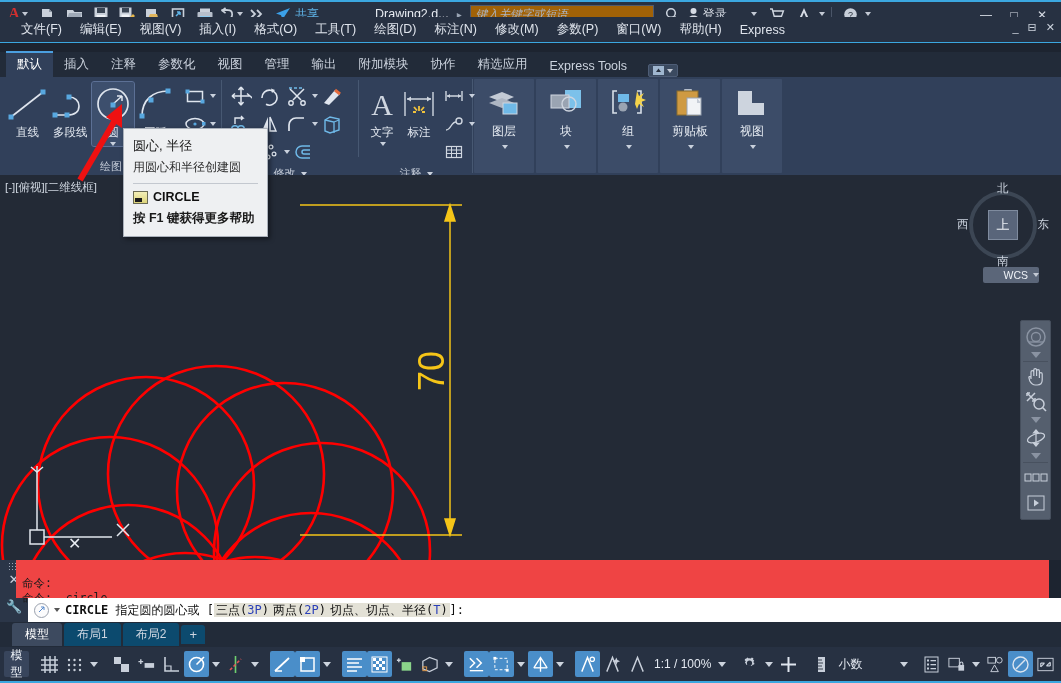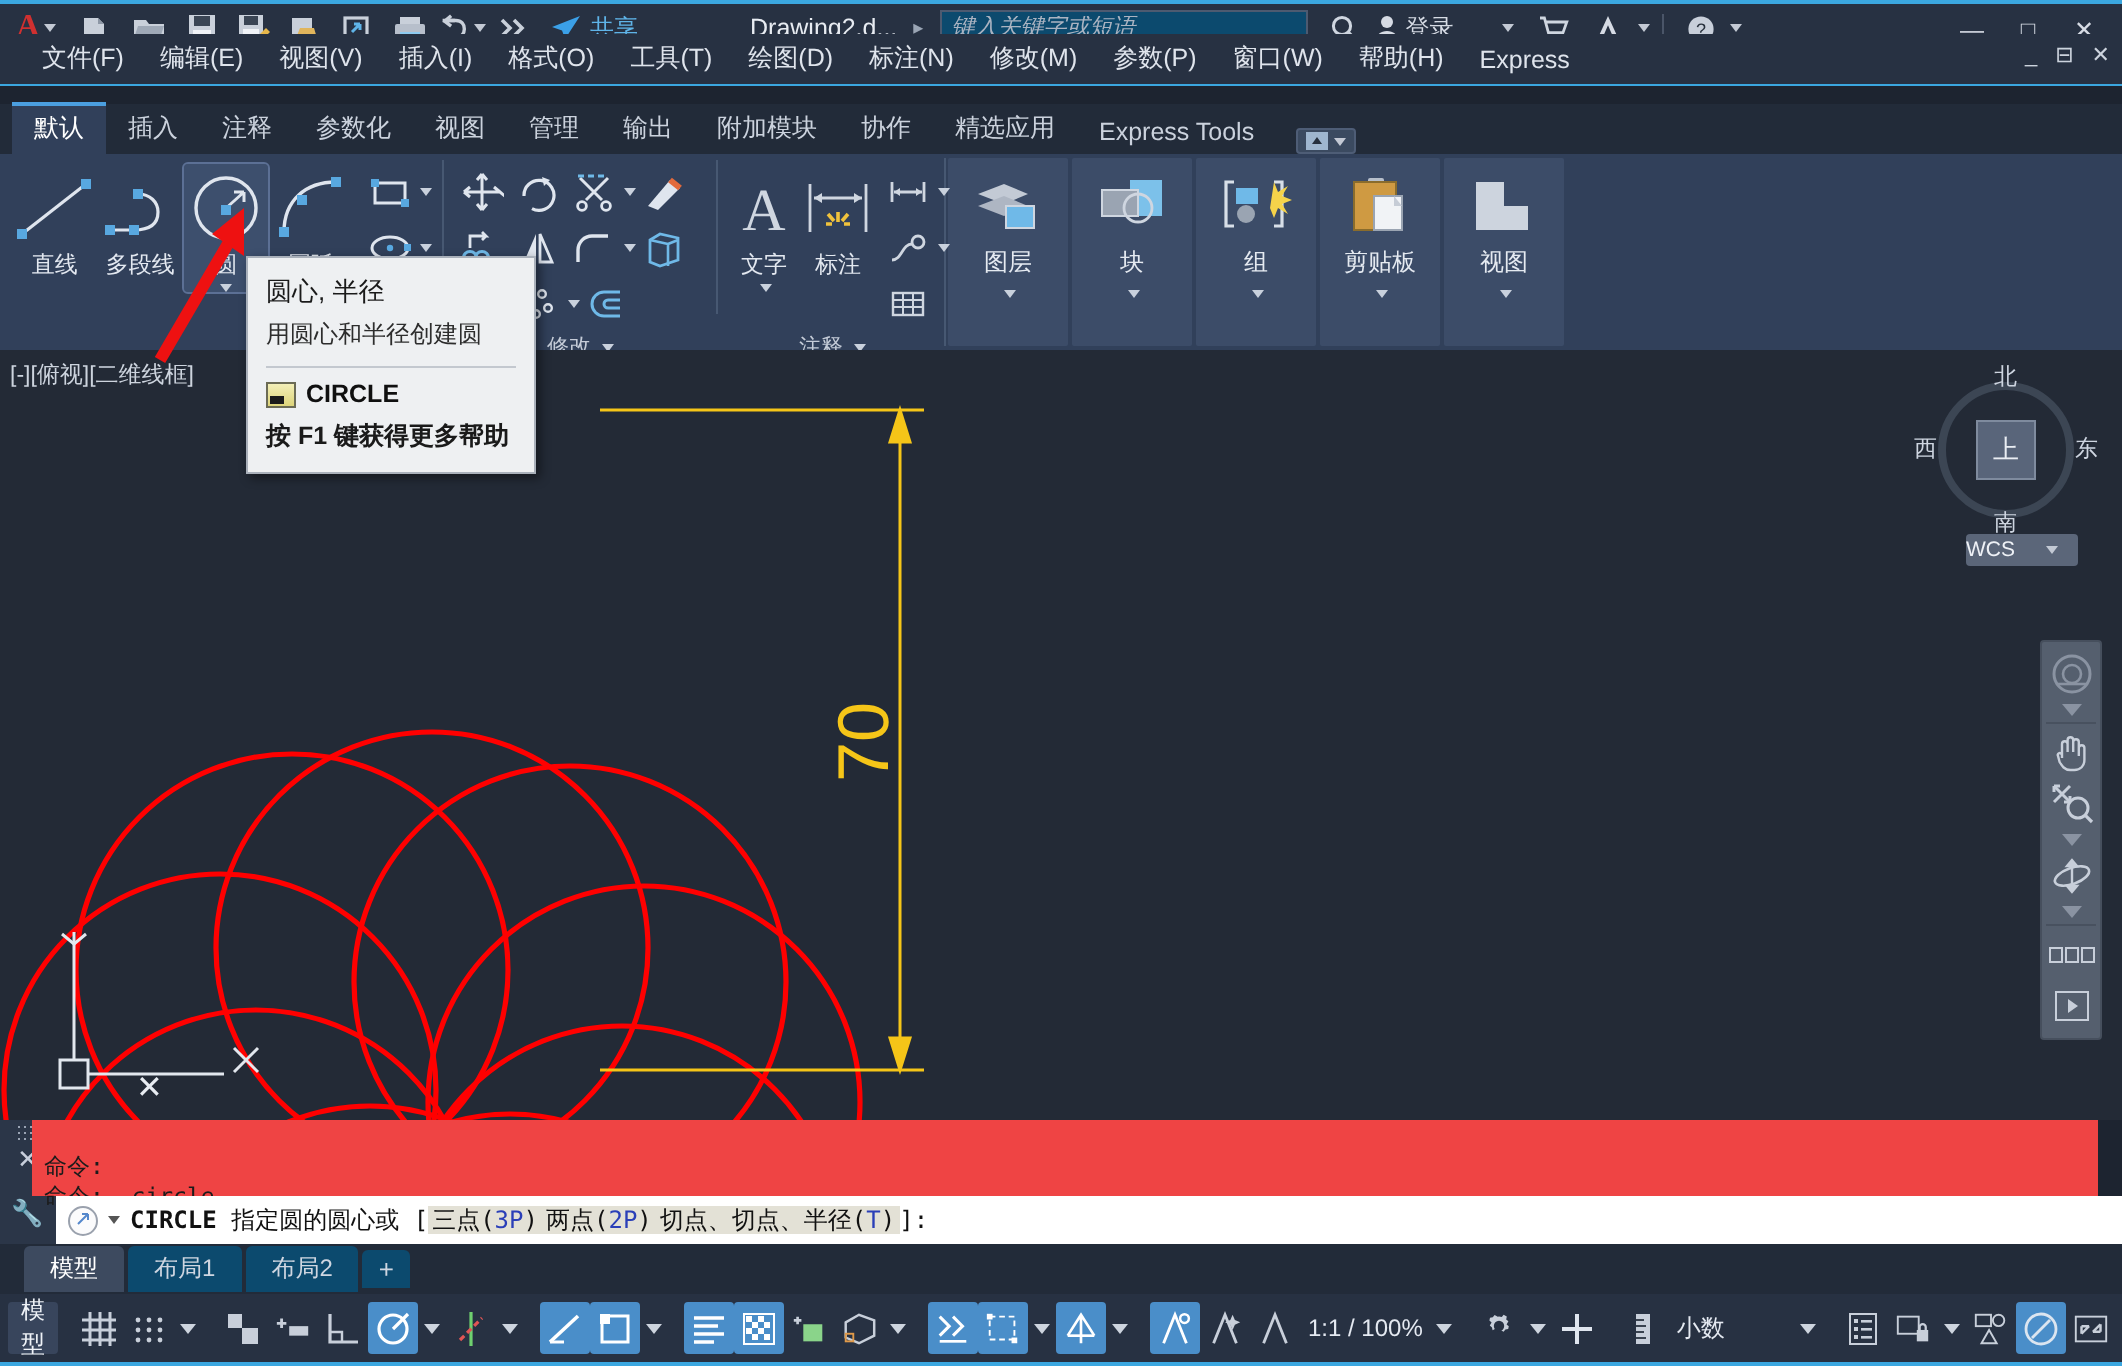--- a/index.html
+++ b/index.html
@@ -24,21 +24,21 @@
   .tb-logo .a { color:#d03030; font-weight:bold; font-size:16px; font-family:"Liberation Serif", serif; }
   .caret { width:0;height:0;border-left:3px solid transparent;border-right:3px solid transparent;border-top:4px solid #c3c9d4; display:inline-block; }
   .qat { display:flex; align-items:center; gap:1px; }
   .qbtn { width:25px;height:22px; display:flex;align-items:center;justify-content:center; cursor:pointer; border-radius:2px;}
   .qbtn svg { display:block; }
   .share { display:flex;align-items:center;gap:4px;margin-left:6px;cursor:pointer; }
   .share-txt { color:#5fb4e8; font-size:12px; }
   .doc-title { margin-left:56px; font-size:12.5px; color:#e8ecf2; }
   .doc-arrow { margin-left:8px; color:#9aa5b4; font-size:10px; }
   .searchbox {
-    margin-left:8px; width:184px; height:18px; background:#0c4a6e;
+    margin-left:8px; width:184px; height:18px; background:#a16207;
     border:1px solid #4d5a70; display:flex;align-items:center;padding:0 5px;justify-content:flex-end;
   }
   .searchbox input {
     background:transparent;border:none;outline:none;width:100%;
     font-size:11.5px;color:#cfd6e0;font-style:italic;
     font-family:"Liberation Sans", sans-serif;
   }
   .searchbox input::placeholder { color:#aab3c1; font-style:italic; }
   .tb-right { display:flex;align-items:center;gap:2px;margin-left:6px; }
   .signin { display:flex;align-items:center;gap:3px;cursor:pointer; }
@@ -134,21 +134,21 @@
 
   
   .viewcube { position:absolute; right:16px; top:8px; width:84px;height:84px; }
   .vc-ring { position:absolute; left:8px;top:8px;width:68px;height:68px;border:4px solid #3c4654;border-radius:50%; }
   .vc-sq { position:absolute; left:27px;top:27px;width:30px;height:30px;background:#59657a;border:1px solid #7f8b9e; display:flex;align-items:center;justify-content:center; }
   .vc-sq span { font-size:13px;color:#e9edf3; }
   .vc-n,.vc-s,.vc-w,.vc-e { position:absolute; font-size:11.5px; color:#ced5e0; }
   .vc-n { left:36px; top:-2px; } .vc-s { left:36px; bottom:-2px; }
   .vc-w { left:-4px; top:34px; } .vc-e { right:-4px; top:34px; }
   .wcs { position:absolute; right:22px; top:92px; width:56px;height:16px;background:#5b6679;border-radius:2px;
-         display:flex;align-items:center;justify-content:flex-start;gap:15px;cursor:pointer; }
+         display:flex;align-items:center;justify-content:flex-end;gap:5px;cursor:pointer; }
   .wcs span { font-size:10.5px;color:#eef1f6; }
 
   
   .navbar {
     position:absolute; right:10px; top:145px; width:31px;
     background:#555f6e; border:1px solid #464f5d; border-radius:2px;
     display:flex;flex-direction:column;align-items:center;padding:3px 0;
   }
   .navbtn { width:29px;height:26px;display:flex;align-items:center;justify-content:center;cursor:pointer; }
   .navbtn.dd2 { height:10px; }
@@ -441,20 +441,23 @@
               <svg width="22" height="18" viewBox="0 0 22 18">
                   <ellipse cx="11" cy="9" rx="9" ry="5.5" stroke="#dfe5ee" stroke-width="1.5" fill="none"></ellipse>
                   <circle cx="11" cy="9" r="1.6" fill="#58a8e0"></circle>
                   <rect x="18" y="7" width="3.5" height="3.5" fill="#58a8e0"></rect>
                 </svg>
             </div>
             <span class="dd"></span>
           </div>
         </div>
       </div>
+      <div class="panel-label">
+          <span>绘图</span>
+        </div>
     </div>
 
     <div class="panel-div"></div>
 
     <div class="panel" style="width:134px">
       <div class="panel-body">
         <div style="display:flex;flex-direction:column;gap:0px;">
           <div class="rowwrap">
             <div class="smbtn">
               <svg width="22" height="20" viewBox="0 0 22 20">

